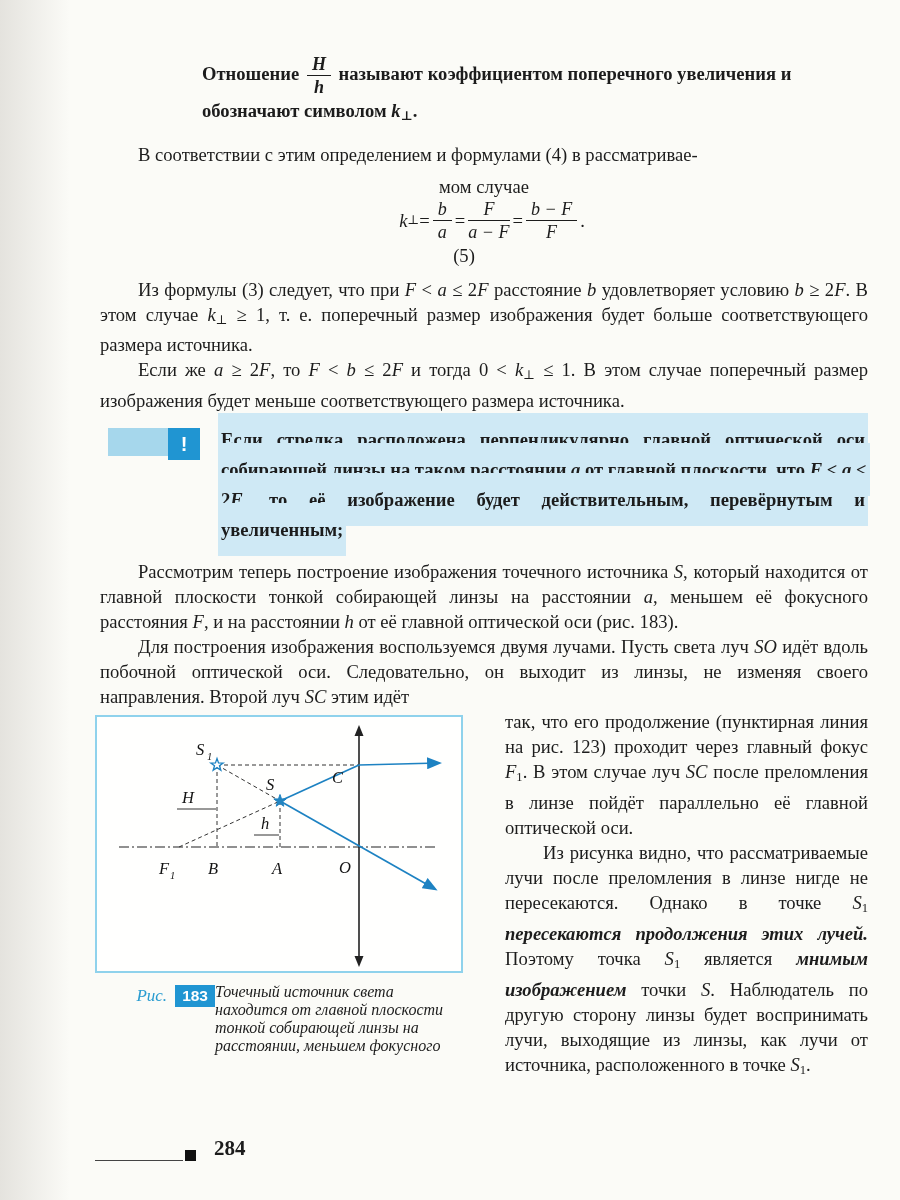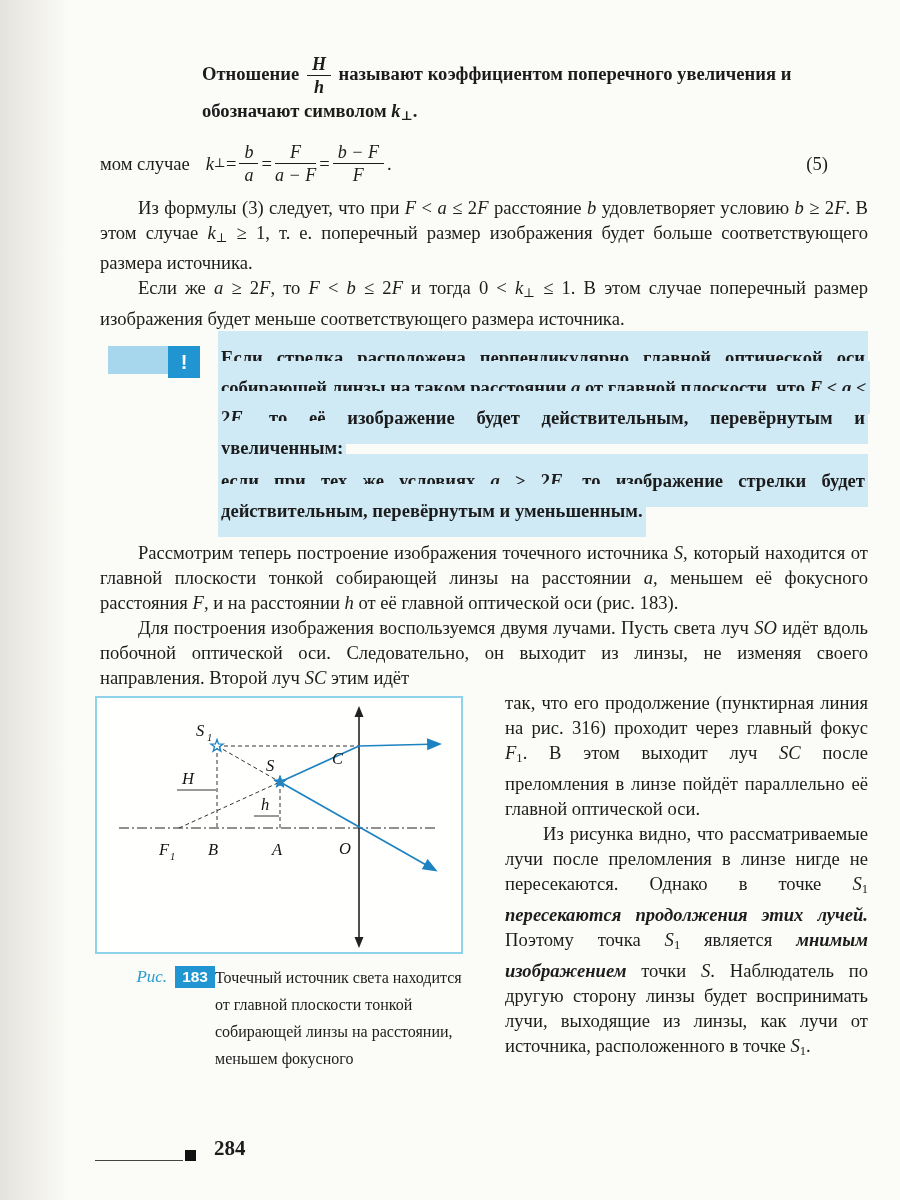--- a/index.html
+++ b/index.html
@@ -17,40 +17,40 @@
   .content { position:absolute; left:100px; top:54px; width:768px; }
   p, .para { margin:0; text-align:justify; hyphens:auto; }
   .indent { text-indent:38px; }
   .mi { font-style:italic; }
   .sub { font-size:0.68em; vertical-align:-0.22em; }
   .em { font-style:italic; font-weight:600; }
   .def { margin-left:102px; font-weight:bold; margin-bottom:12px; text-align:left; line-height:27px; }
   .frac { display:inline-block; vertical-align:middle; text-align:center; font-style:italic; margin:0 3px; line-height:1.12; font-size:0.97em; }
   .frac .num { display:block; border-bottom:1.4px solid #1c1c1c; padding:0 5px 1px; }
   .frac .den { display:block; padding-top:1px; }
-  .formula-row { display:flex; align-items:center; margin:7px 0 9px; }
+  .formula-row { display:flex; align-items:center; margin:7px 0 9px;flex-direction:column; }
   .formula { margin-left:16px; display:inline-flex; align-items:center; white-space:nowrap; }
   .formula-row .sp { flex:1; }
   .eqnum { margin-right:40px; }
   .callout { position:relative; padding-left:118px; margin:12px 0 14px; font-weight:bold; }
   .callout-icon { position:absolute; left:8px; top:3px; display:flex; align-items:flex-start; }
   .icon-strip { width:60px; height:28px; background:#a6d7ec; }
   .icon-square { width:32px; height:32px; background:#2095d2; color:#fff; display:flex; align-items:center; justify-content:center;
                  font-family:"Liberation Sans","DejaVu Sans",sans-serif; font-weight:bold; font-size:20px; }
   .box-item { line-height:30px; text-align:justify; margin-bottom:3px; }
   .hl { background:#cfe9f5; box-decoration-break:clone; -webkit-box-decoration-break:clone; padding:16px 3px; }
   .fig { float:left; width:368px; margin:6px 42px 90px -5px; }
   .fig-box { height:258px; border:2.5px solid #8fd2ec; background:#fffffe; box-sizing:border-box; }
   .fig-box svg { display:block; width:100%; height:100%; }
   .fig-cap { display:flex; align-items:flex-start; margin-top:10px; }
   .fig-label { flex:0 0 120px; display:flex; align-items:center; gap:8px; padding-left:24px; box-sizing:border-box;justify-content:flex-end; }
   .ris { color:#2a9cd0; font-style:italic; font-size:17px; }
   .badge { background:#2095d2; color:#fff; font-weight:bold; font-size:15.5px; padding:2px 7px;
            font-family:"Liberation Sans","DejaVu Sans",sans-serif; line-height:18px; }
-  .cap-text { flex:1; font-size:16px; line-height:27px; text-align:left; }
+  .cap-text { flex:1; font-size:16px; line-height:18px; text-align:left;font-style:italic; }
   .axis { stroke:#222; stroke-width:1.1; stroke-dasharray:10 3 2 3; fill:none; }
   .lens { stroke:#222; stroke-width:1.6; }
   .dash { stroke:#333; stroke-width:1; stroke-dasharray:4 3; }
   .ray  { stroke:#1d82c2; stroke-width:1.7; }
   .tick { stroke:#333; stroke-width:1; }
   .lbl  { font-family:"Liberation Serif","DejaVu Serif",serif; font-style:italic; font-size:16.5px; fill:#141414; }
   .sub-lbl { font-size:10.5px; }
   .star-open { fill:#ffffff; stroke:#1d82c2; stroke-width:1.3; }
   .star-fill { fill:#2385c0; stroke:#1d82c2; stroke-width:1; }
   .footer { position:absolute; left:95px; top:1136px; display:flex; align-items:flex-end; z-index:6; }
@@ -59,20 +59,21 @@
   .pnum { margin-left:18px; font-weight:bold; font-size:21px; }
 </style>
 </head>
 <body>
 
 <div class="page">
   <div class="content">
 
     <div class="def"><span>Отношение </span><span class="frac"><span class="num">H</span><span class="den">h</span></span><span> называют коэффициентом поперечного увеличения и обозначают символом </span><span class="mi">k</span><span class="sub">⊥</span><span>.</span></div>
 
+    <div class="para indent">В соответствии с этим определением и формулами (4) в рассматривае-</div>
 
     <div class="formula-row">
       <span>мом случае</span>
       <span class="formula">
           <span class="mi">k</span>
           <span class="sub">⊥</span>
           <span> = </span>
           <span class="frac">
             <span class="num">b</span>
             <span class="den">a</span>
@@ -95,21 +96,20 @@
 
     <p class="para indent"><span>Из формулы (3) следует, что при </span><span class="mi">F</span><span> &lt; </span><span class="mi">a</span><span> ≤ 2</span><span class="mi">F</span><span> расстояние </span><span class="mi">b</span><span> удовлетворяет условию </span><span class="mi">b</span><span> ≥ 2</span><span class="mi">F</span><span>. В этом случае </span><span class="mi">k</span><span class="sub">⊥</span><span> ≥ 1, т. е. поперечный размер изображения будет больше соответствующего размера источника.</span></p>
     <p class="para indent"><span>Если же </span><span class="mi">a</span><span> ≥ 2</span><span class="mi">F</span><span>, то </span><span class="mi">F</span><span> &lt; </span><span class="mi">b</span><span> ≤ 2</span><span class="mi">F</span><span> и тогда 0 &lt; </span><span class="mi">k</span><span class="sub">⊥</span><span> ≤ 1. В этом случае поперечный размер изображения будет меньше соответствующего размера источника.</span></p>
 
     <div class="callout">
       <span class="callout-icon">
         <span class="icon-strip"></span>
         <span class="icon-square">!</span>
       </span>
       <div class="box-item"><span class="hl"><span>Если стрелка расположена перпендикулярно главной оптической оси собирающей линзы на таком расстоянии </span><span class="mi">a</span><span> от главной плоскости, что </span><span class="mi">F</span><span> &lt; </span><span class="mi">a</span><span> &lt; 2</span><span class="mi">F</span><span>, то её изображение будет действительным, перевёрнутым и увеличенным;</span></span></div>
-      <div class="box-item"><span class="hl"><span>если при тех же условиях </span><span class="mi">a</span><span> &gt; 2</span><span class="mi">F</span><span>, то изображение стрелки будет действительным, перевёрнутым и уменьшенным.</span></span></div>
     </div>
 
     <p class="para indent"><span>Рассмотрим теперь построение изображения точечного источника </span><span class="mi">S</span><span>, который находится от главной плоскости тонкой собирающей линзы на расстоянии </span><span class="mi">a</span><span>, меньшем её фокусного расстояния </span><span class="mi">F</span><span>, и на расстоянии </span><span class="mi">h</span><span> от её главной оптической оси (рис. 183).</span></p>
     <p class="para indent"><span>Для построения изображения воспользуемся двумя лучами. Пусть света луч </span><span class="mi">SO</span><span> идёт вдоль побочной оптической оси. Следовательно, он выходит из линзы, не изменяя своего направления. Второй луч </span><span class="mi">SC</span><span> этим идёт</span></p>
 
     <div class="fig">
       <div class="fig-box">
         <svg viewBox="0 0 364 254" aria-hidden="true">
           <defs>
             <marker id="arB" viewBox="0 0 10 8" refX="8" refY="4" markerWidth="9" markerHeight="7" orient="auto">
@@ -154,21 +154,21 @@
       </div>
       <div class="fig-cap">
         <span class="fig-label">
           <span class="ris">Рис.</span>
           <span class="badge">183</span>
         </span>
         <span class="cap-text">Точечный источник света находится от главной плоскости тонкой собирающей линзы на расстоянии, меньшем фокусного</span>
       </div>
     </div>
 
-    <p class="para"><span>так, что его продолжение (пунктирная линия на рис. 316) проходит через главный фокус </span><span class="mi">F</span><span class="sub">1</span><span>. В этом выходит луч </span><span class="mi">SC</span><span> после преломления в линзе пойдёт параллельно её главной оптической оси.</span></p>
+    <p class="para"><span>так, что его продолжение (пунктирная линия на рис. 123) проходит через главный фокус </span><span class="mi">F</span><span class="sub">1</span><span>. В этом случае луч </span><span class="mi">SC</span><span> после преломления в линзе пойдёт параллельно её главной оптической оси.</span></p>
     <p class="para indent"><span>Из рисунка видно, что рассматриваемые лучи после преломления в линзе нигде не пересекаются. Однако в точке </span><span class="mi">S</span><span class="sub">1</span><span> </span><span class="em">пересекаются продолжения этих лучей.</span><span> Поэтому точка </span><span class="mi">S</span><span class="sub">1</span><span> является </span><span class="em">мнимым изображением</span><span> точки </span><span class="mi">S</span><span>. Наблюдатель по другую сторону линзы будет воспринимать лучи, выходящие из линзы, как лучи от источника, расположенного в точке </span><span class="mi">S</span><span class="sub">1</span><span>.</span></p>
 
   </div>
 
   <div class="footer">
     <span class="rule"></span>
     <span class="sq"></span>
     <span class="pnum">284</span>
   </div>
 </div>

